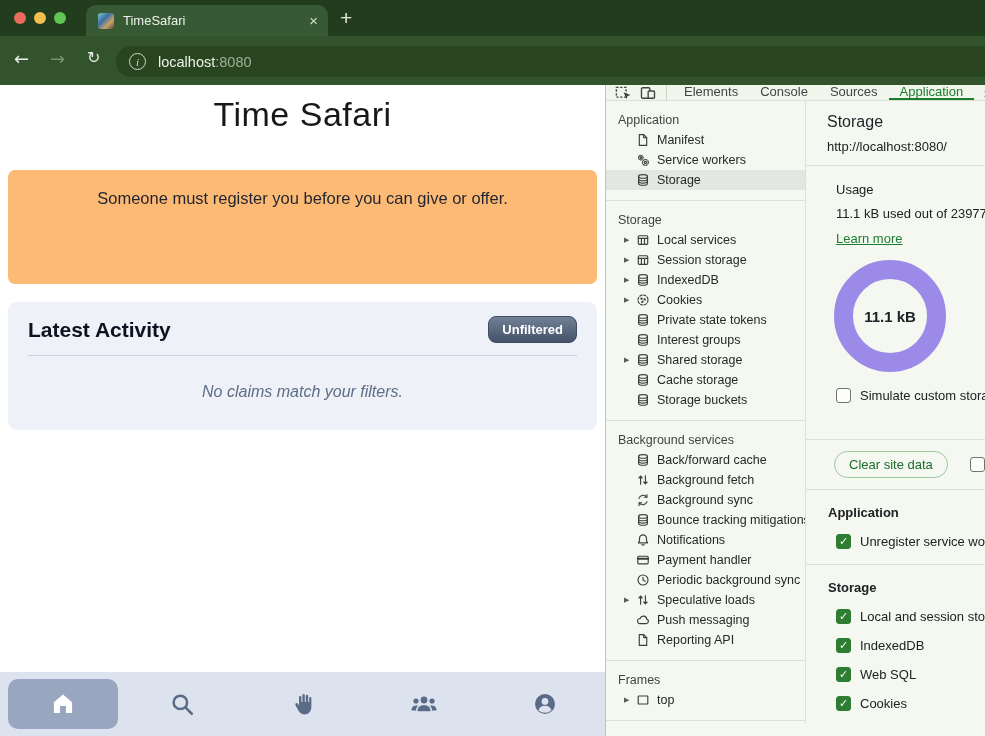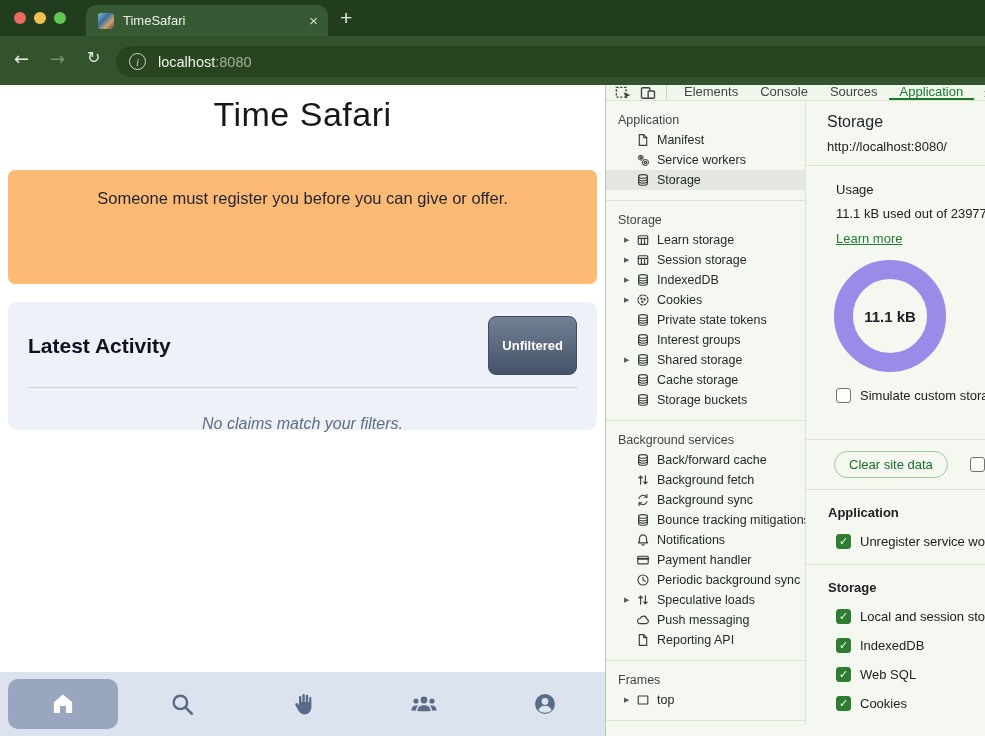--- a/index.html
+++ b/index.html
@@ -24,21 +24,21 @@
 
   
   .page { position:absolute; left:0; top:85px; width:605px; height:651px; background:#fff; overflow:hidden; }
   .page h1 { text-align:center; margin-top:10px; font-size:34px; font-weight:300; color:#17181a; letter-spacing:.5px; }
   .alert { position:absolute; left:8px; right:8px; top:85px; height:114px; background:#fdba74; border-radius:7px; }
   .alert p { text-align:center; margin-top:19px; font-size:16.5px; color:#1f2430; }
   .alert .cta { position:absolute; left:14px; right:14px; top:48px; height:41px; border:1px solid #2746ad; border-radius:8px; background:linear-gradient(#4e7de9,#2c4fc0); color:#fff; font-weight:bold; font-size:16px; font-family:inherit; cursor:pointer; }
   .activity { position:absolute; left:8px; right:8px; top:217px; height:128px; background:#eef1f7; border-radius:9px; padding:14px 20px; }
   .act-head { display:flex; align-items:center; justify-content:space-between; }
   .act-title { font-size:21px; font-weight:800; color:#0b1220; }
-  .pill { border:1px solid #3f4c61; border-radius:8px; background:linear-gradient(#728095,#45536a); color:#fff; font-weight:bold; font-size:13px; padding:21px 13px; font-family:inherit; cursor:pointer; }
+  .pill { border:1px solid #3f4c61; border-radius:8px; background:linear-gradient(#728095,#45536a); color:#fff; font-weight:bold; font-size:13px; padding:5px 13px; font-family:inherit; cursor:pointer; }
   .act-div { border-top:1px solid #c9d3df; margin-top:12px; }
   .act-empty { text-align:center; font-style:italic; font-size:16px; color:#5d6e86; margin-top:27px; }
   .bottomnav { position:absolute; left:0; right:0; top:587px; height:64px; background:#dce3ee; display:flex; align-items:center; }
   .nav-cell { flex:1; display:flex; align-items:center; justify-content:center; }
   .nav-home { width:110px; height:50px; background:#98a6c0; border-radius:10px; display:flex; align-items:center; justify-content:center; margin-left:8px; }
   .nav-ic svg { display:block; }
 
   
   .devtools { position:absolute; left:605px; top:85px; right:0; bottom:0; background:#f4f8f0; border-left:1px solid #b9c7b4; }
   .dt-tabbar { height:16px; background:#f1f6ec; border-bottom:1px solid #d8e5d2; display:flex; align-items:stretch; overflow:hidden; }
@@ -240,21 +240,21 @@
           <div class="tsec">
             <div class="tsec-h">Storage</div>
             <div class="trow">
               <span class="texp">▶</span>
               <span class="ticon">
                 <svg width="14" height="14" viewBox="0 0 14 14" fill="none" stroke="#3a3f3a" stroke-width="1.15" stroke-linecap="round" stroke-linejoin="round">
                   <rect x="2.3" y="2.7" width="9.4" height="8.6" rx="1"></rect>
                   <path d="M2.3 5.4 h9.4 M5.4 5.4 v5.9 M8.5 5.4 v5.9"></path>
                 </svg>
               </span>
-              <span class="tlabel">Learn storage</span>
+              <span class="tlabel">Local services</span>
             </div>
             <div class="trow">
               <span class="texp">▶</span>
               <span class="ticon">
                 <svg width="14" height="14" viewBox="0 0 14 14" fill="none" stroke="#3a3f3a" stroke-width="1.15" stroke-linecap="round" stroke-linejoin="round">
                   <rect x="2.3" y="2.7" width="9.4" height="8.6" rx="1"></rect>
                   <path d="M2.3 5.4 h9.4 M5.4 5.4 v5.9 M8.5 5.4 v5.9"></path>
                 </svg>
               </span>
               <span class="tlabel">Session storage</span>

